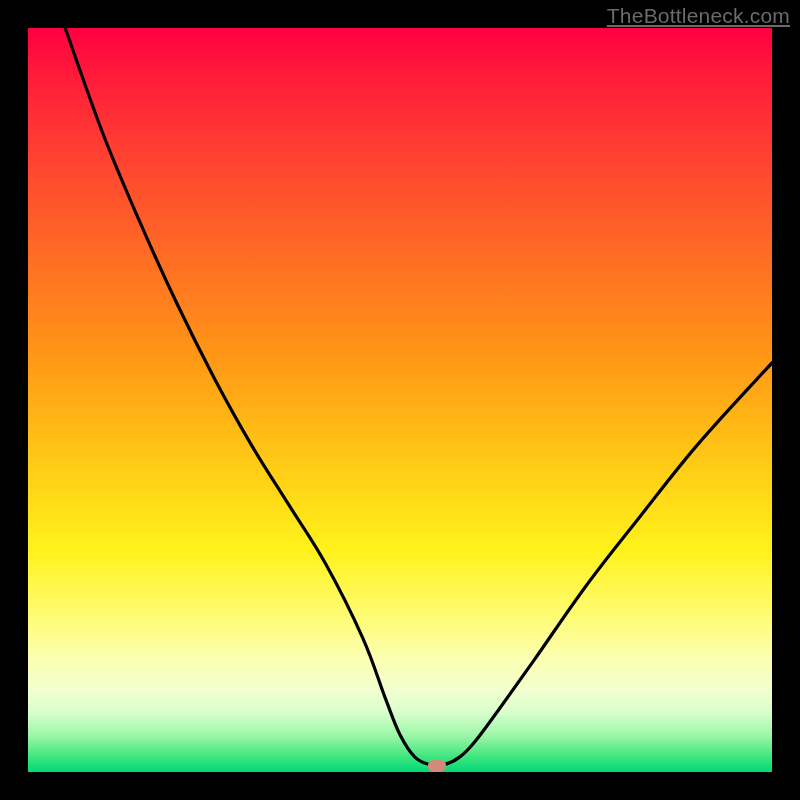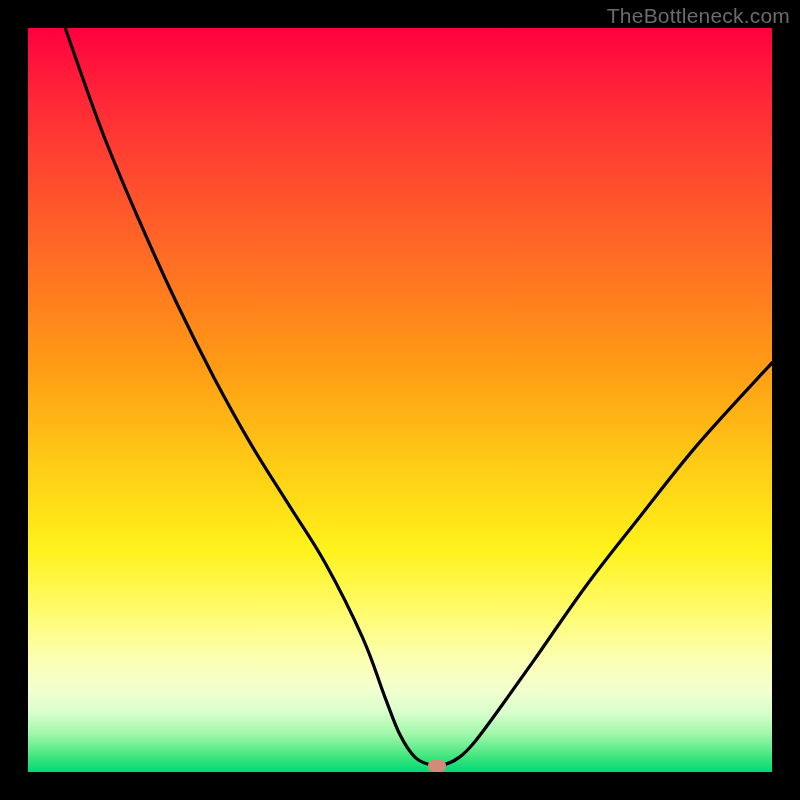--- a/index.html
+++ b/index.html
@@ -44,20 +44,21 @@
   }
   .watermark {
     position: absolute;
     top: 4px;
     right: 10px;
     color: #6b6b6b;
     font-size: 21px;
     font-weight: 400;
     letter-spacing: 0.2px;
     user-select: none;
+    text-decoration: underline;
   }
   svg.curve {
     position: absolute;
     left: 0;
     top: 0;
     width: 744px;
     height: 744px;
     overflow: visible;
   }
   .marker {

